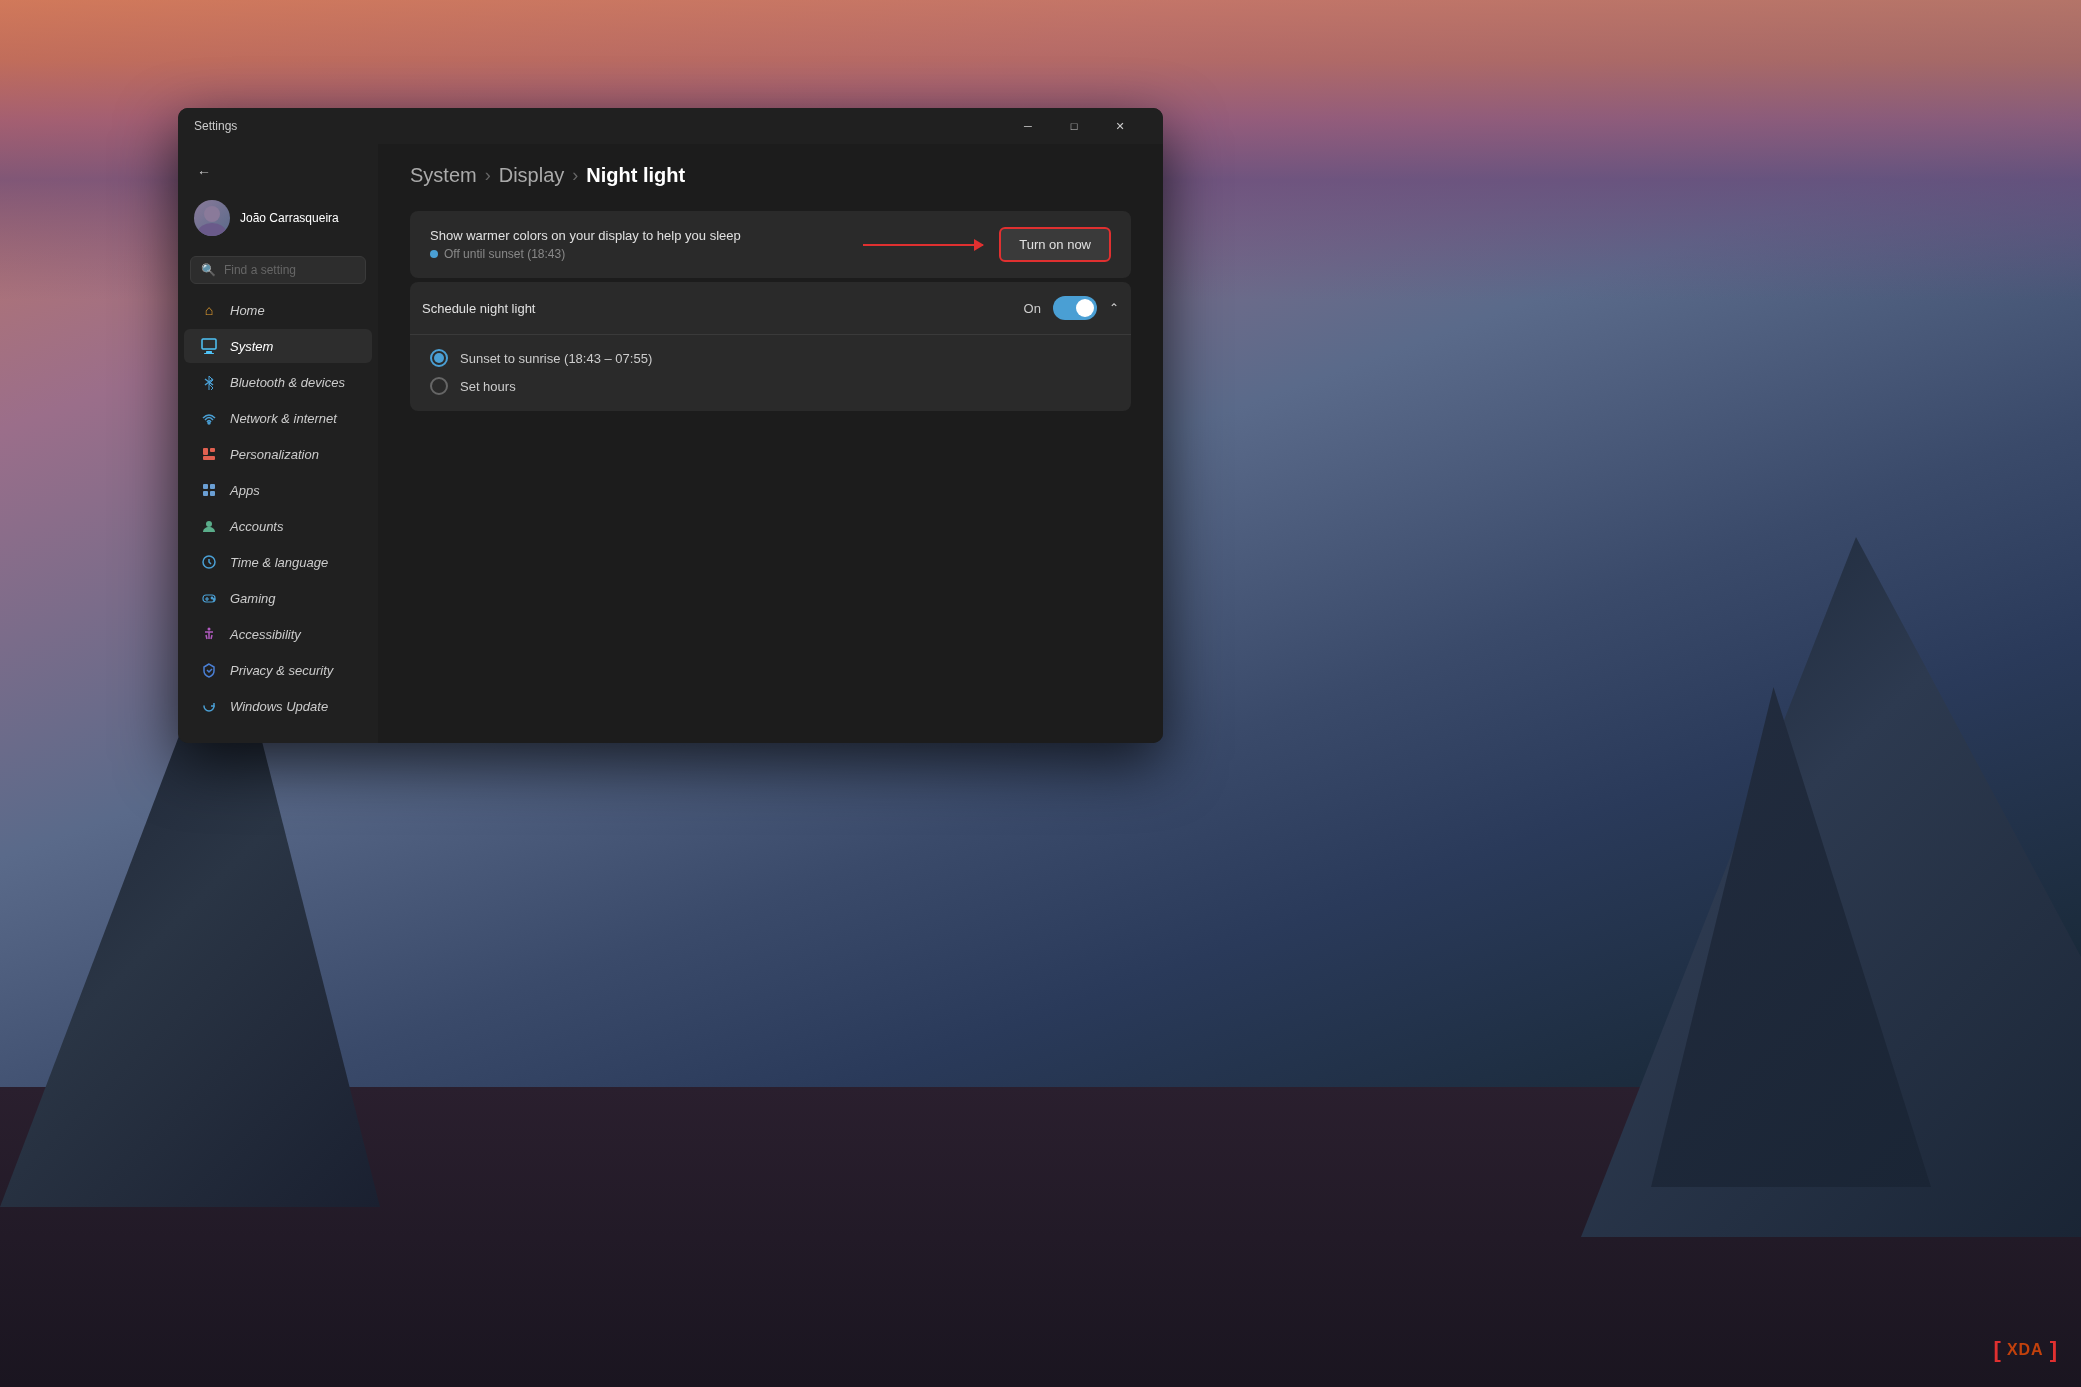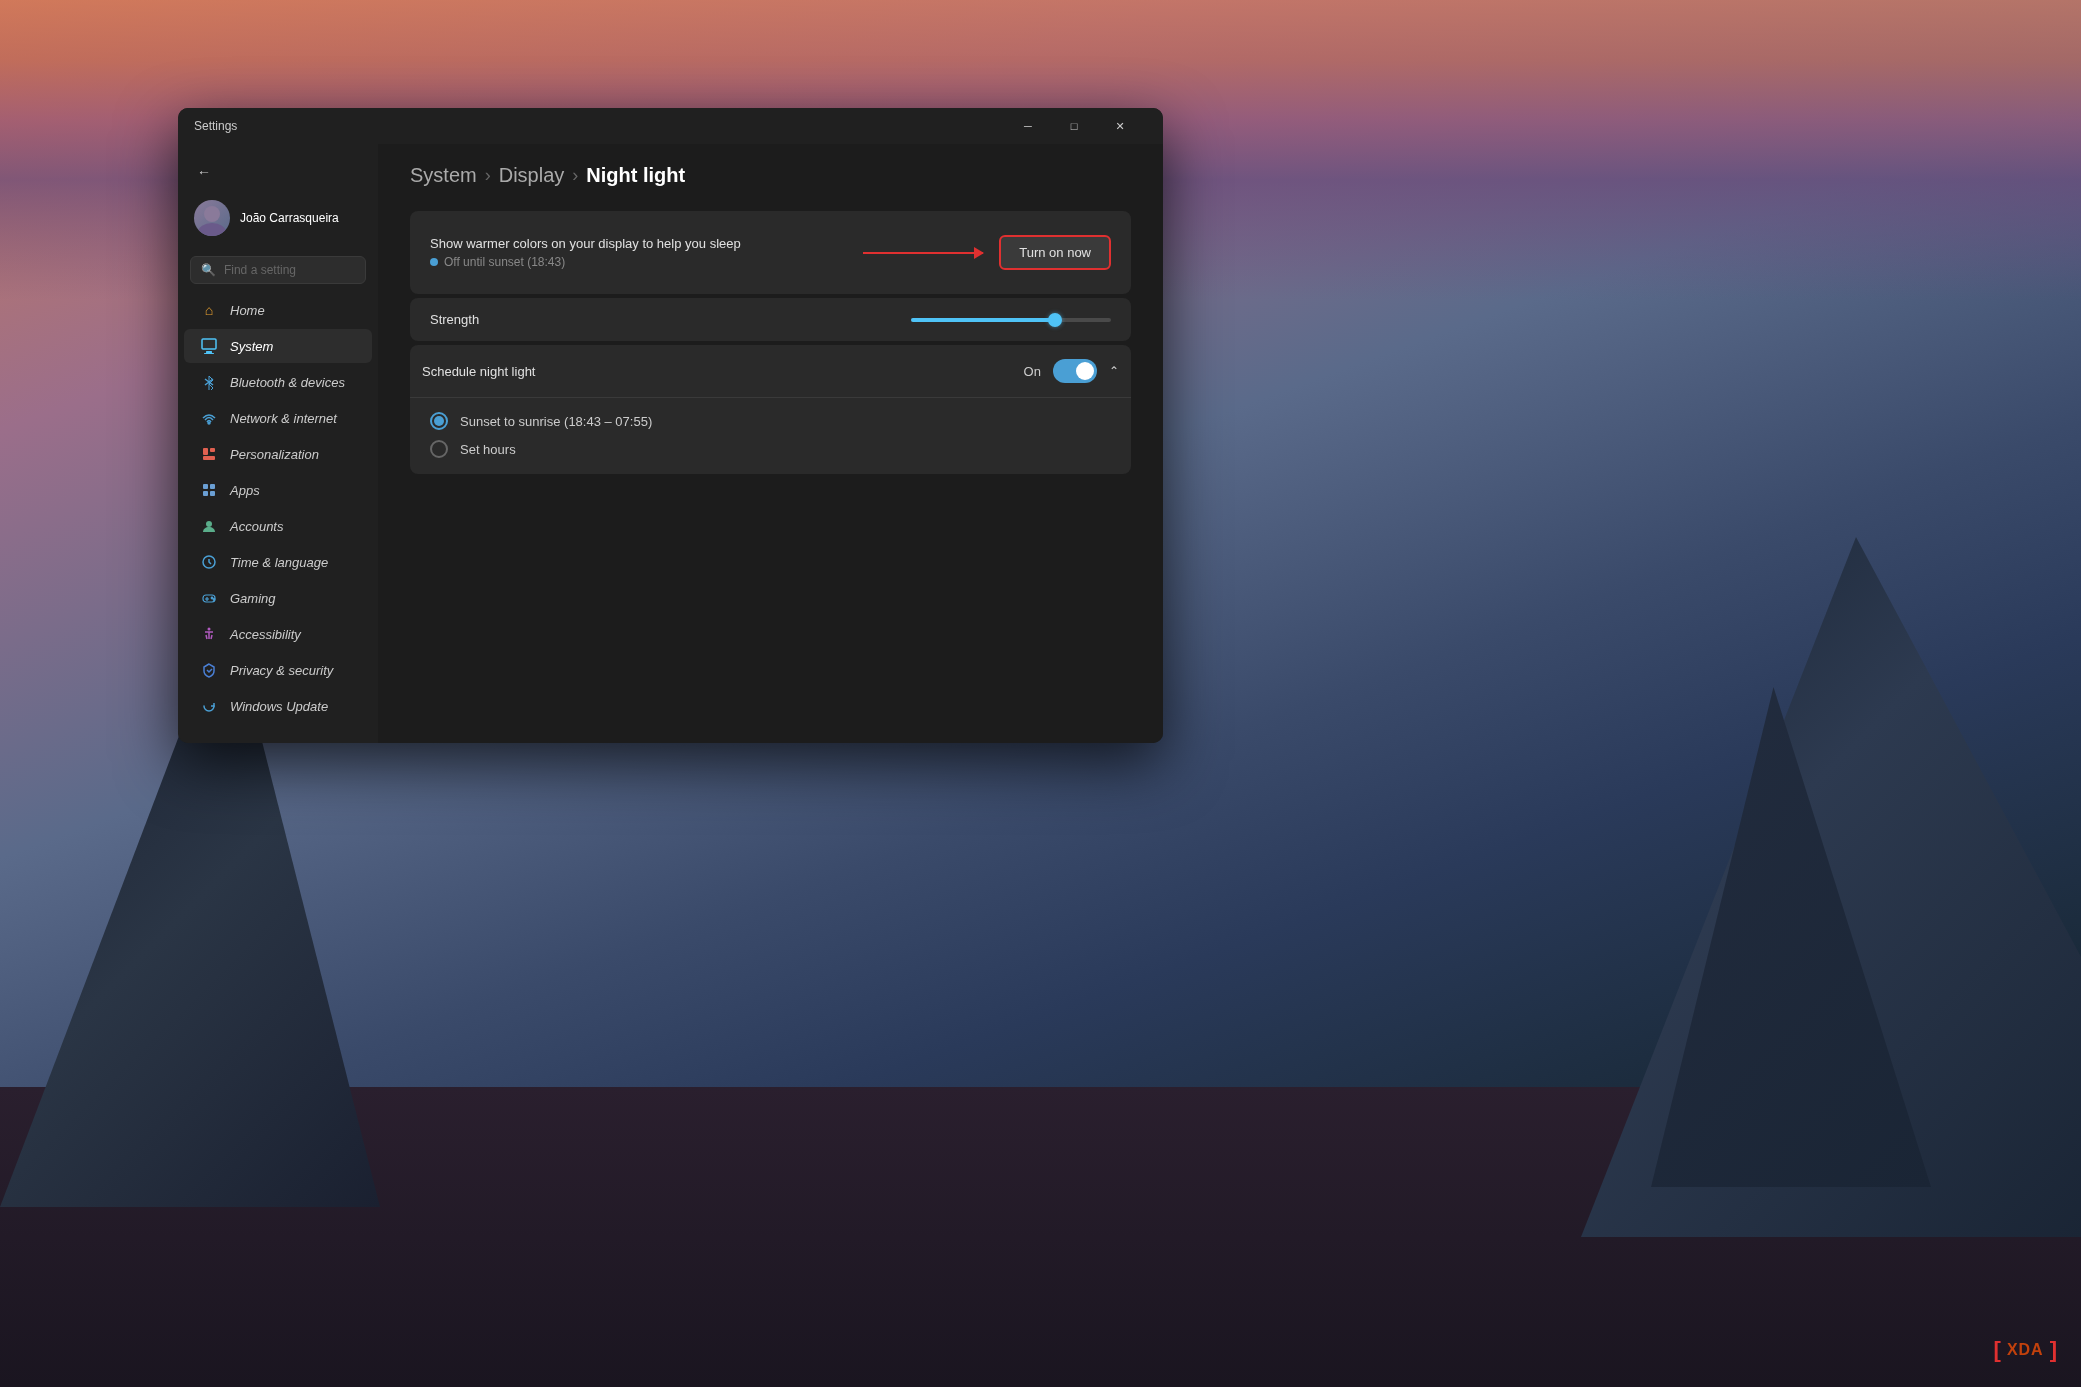--- a/index.html
+++ b/index.html
@@ -266,21 +266,21 @@
     .breadcrumb-current {
       font-size: 20px;
       color: #fff;
       font-weight: 600;
     }
 
     
     .card {
       background: #2a2a2a;
       border-radius: 8px;
-      padding: 24px 20px;
+      padding: 16px 20px;
       margin-bottom: 4px;
     }
 
     
     .night-light-card {
       display: flex;
       align-items: center;
       justify-content: space-between;
       margin-bottom: 4px;
     }
@@ -728,29 +728,20 @@
         </div>
         <div class="night-light-right">
 
           <div class="red-arrow">
             <div class="arrow-line-red"></div>
           </div>
           <button class="turn-on-btn">Turn on now</button>
         </div>
       </div>
 
-      <div class="strength-row">
-        <span class="strength-label">Strength</span>
-        <div class="slider-container">
-          <div class="slider-track">
-            <div class="slider-fill"></div>
-            <div class="slider-thumb"></div>
-          </div>
-        </div>
-      </div>
 
       <div class="schedule-card">
         <div class="schedule-header">
           <span class="schedule-label">Schedule night light</span>
           <div class="schedule-right">
             <span class="schedule-status">On</span>
             <div class="toggle">
               <div class="toggle-thumb"></div>
             </div>
             <span class="chevron-up">⌃</span>

